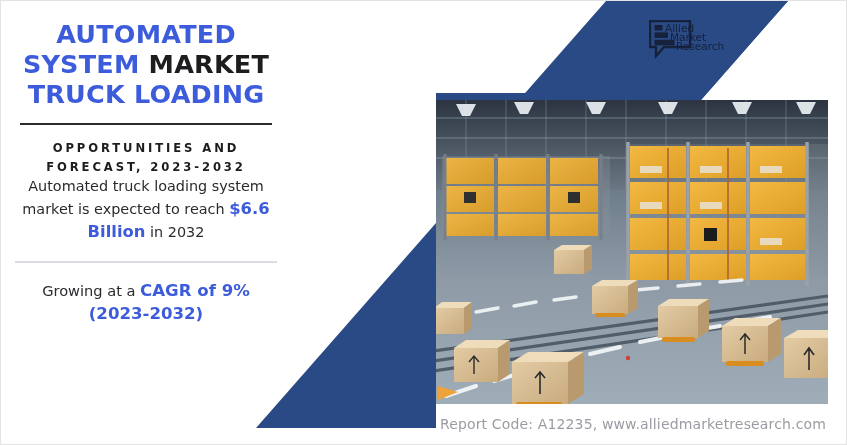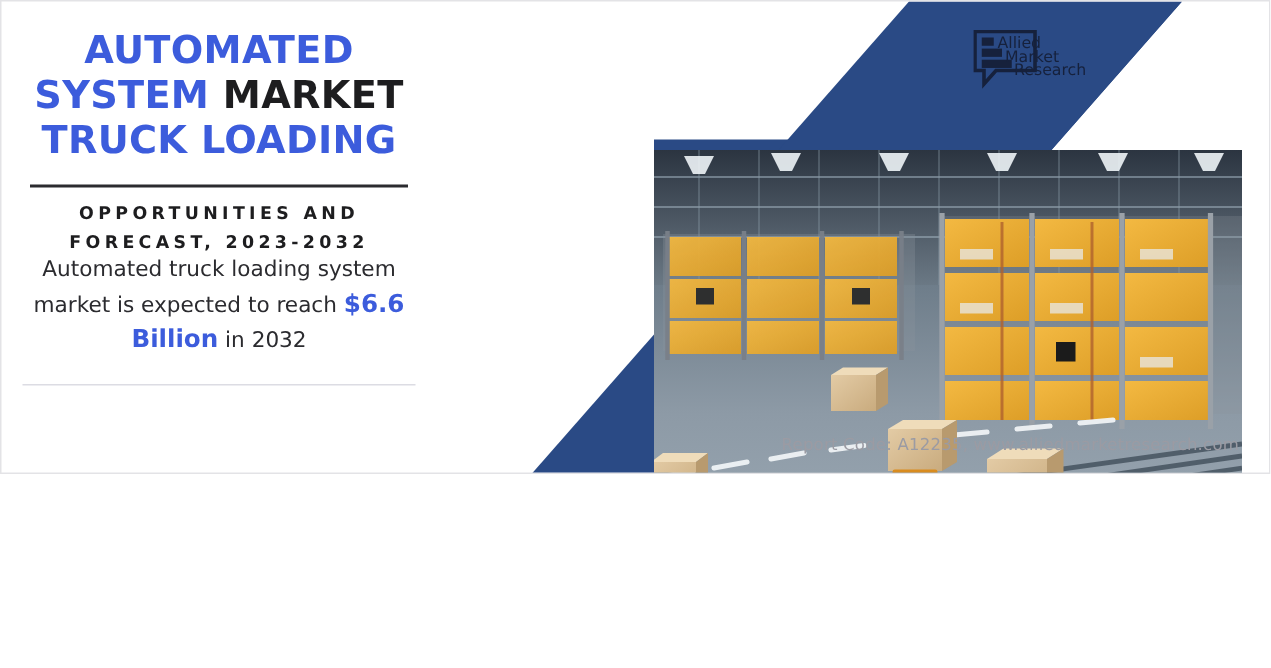--- a/index.html
+++ b/index.html
@@ -3,21 +3,21 @@
 <meta charset="utf-8">
 <style>
   * { margin:0; padding:0; box-sizing:border-box; }
   html, body {
     width:847px; height:445px;
     background:#ffffff;
     font-family:"DejaVu Sans", sans-serif;
   }
   #infographic {
     position:relative;
-    width:847px; height:316px;
+    width:847px; height:445px;
     background:#ffffff;
     border:1px solid #e3e3e6;
     overflow:hidden;
   }
 
   
   .shape-layer {
     position:absolute; inset:0;
     pointer-events:none;
   }
@@ -43,21 +43,21 @@
   .title .mk { color:#1d1d1f; }
 
   .rule-dark {
     width:252px;
     height:1.5px;
     background:#2b2b2f;
     margin:14px auto 0 auto;
   }
 
   .subtitle {
-    margin-top:8px;
+    margin-top:14px;
     text-align:center;
     font-size:11.6px;
     font-weight:700;
     line-height:1.62;
     letter-spacing:2.9px;
     color:#1d1d1f;
   }
 
   .stat-a {
     text-align:center;
@@ -109,21 +109,21 @@
     overflow:hidden;
     z-index:6;
     background:#8e9aa4;
   }
   .photo svg { display:block; }
 
   
   .caption {
     position:absolute;
     right:20px; bottom:12px;
-    font-size:11px;
+    font-size:14px;
     color:#9b9ba3;
     letter-spacing:0.15px;
     z-index:8;
   }
 </style>
 </head>
 <body>
 
 <div id="infographic">
 
@@ -154,20 +154,24 @@
     <div class="subtitle">OPPORTUNITIES AND FORECAST, 2023-2032</div>
 
     <div class="stat-a">
       <span>Automated truck loading system market is expected to reach</span>
       <span class="hl">$6.6 Billion</span>
       <span>in 2032</span>
     </div>
 
     <div class="rule-light"></div>
 
+    <div class="stat-b">
+      <span>Growing at a</span>
+      <span class="hl">CAGR of 9% (2023-2032)</span>
+    </div>
   </div>
 
   <div class="logo">
     <svg width="82" height="44" viewBox="0 0 82 44">
       <g fill="#16213c">
 
         <path d="M1,1 h40 v26 h-26 l-8,9 v-9 h-6 z" fill="none" stroke="#16213c" stroke-width="2.4"></path>
         <rect x="5.5" y="5" width="8" height="5.5"></rect>
         <rect x="5.5" y="12.4" width="13.5" height="5.5"></rect>
         <rect x="5.5" y="19.8" width="20" height="5.5"></rect>

